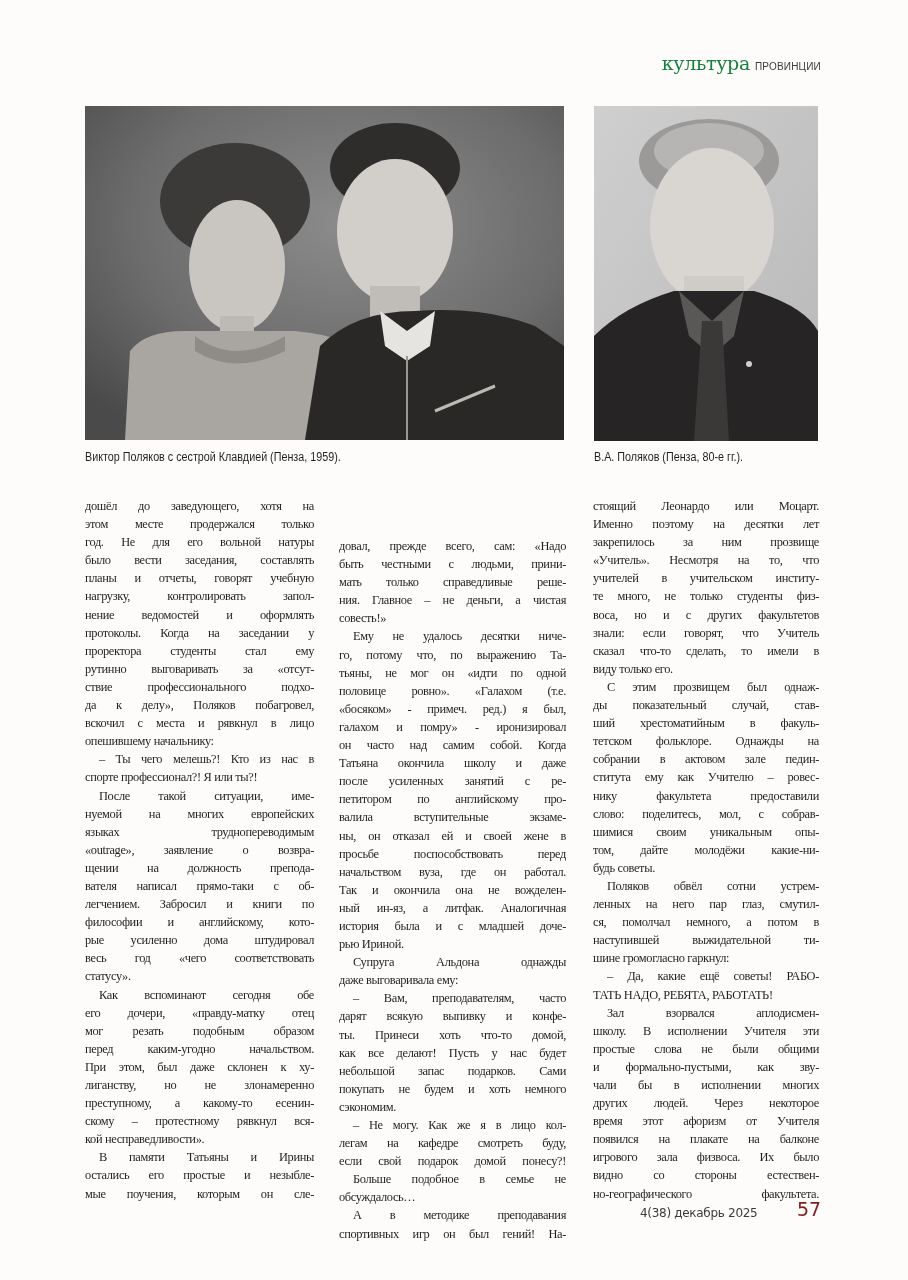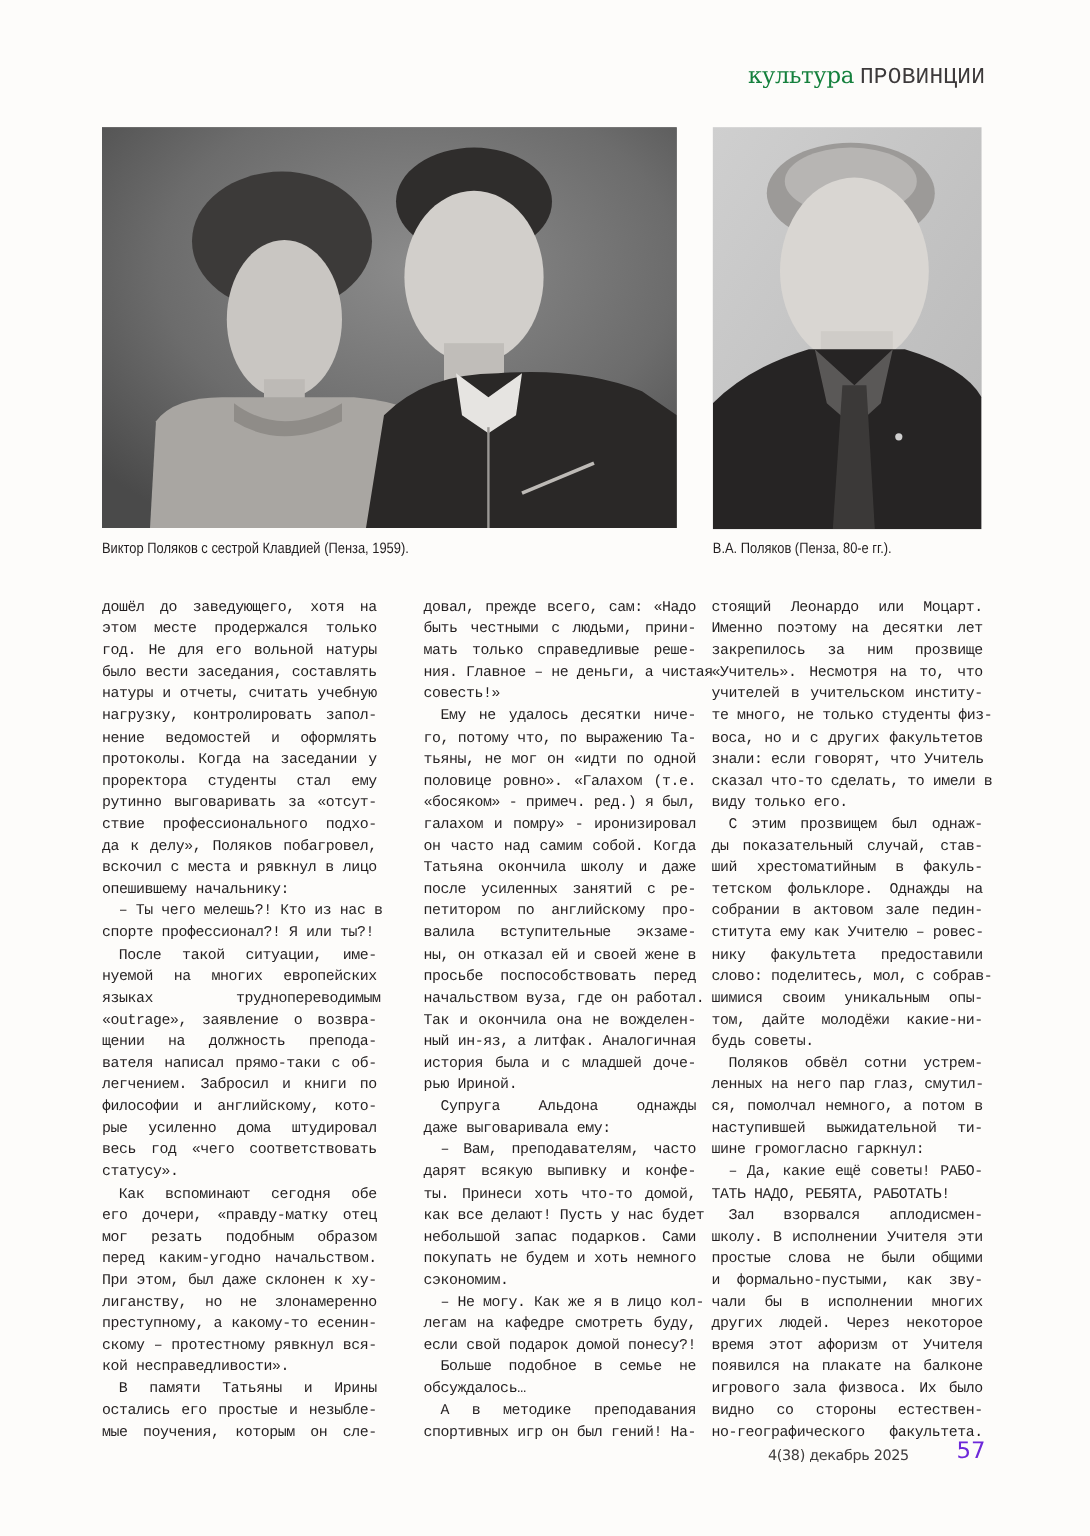--- a/index.html
+++ b/index.html
@@ -13,22 +13,22 @@
     }
     .header {
       position: absolute; top: 52px; right: 87px;
       display: flex; align-items: baseline; gap: 5px;
     }
     .header .brand {
       font-family: "DejaVu Serif", serif;
       font-size: 19px; color: #15803d; letter-spacing: -0.3px;
     }
     .header .section {
-      font-family: Liberation Mono, monospace;
-      font-size: 19px; color: #3d3a3b; letter-spacing: 0.2px;
+      font-family: Liberation Sans, sans-serif;
+      font-size: 10px; color: #3d3a3b; letter-spacing: 0.2px;
     }
     .photo {
       position: absolute; overflow: hidden;
       background: #6b6b6b;
     }
     .photo-1 {
       left: 85px; top: 106px; width: 479px; height: 334px;
       background: radial-gradient(ellipse at 60% 40%, #8a8a8a 0%, #6e6e6e 45%, #4e4e4e 100%);
     }
     .photo-2 {
@@ -39,44 +39,44 @@
       position: absolute; top: 450px;
       font-family: "Liberation Sans", sans-serif;
       font-size: 12.5px; color: #231f20;
       transform: scaleX(0.86); transform-origin: left center;
       white-space: nowrap;
     }
     .caption-1 { left: 85px; }
     .caption-2 { left: 594px; }
     .column {
       position: absolute; top: 497px; width: 229px;
-      font-family: Liberation Mono, monospace;
+      font-family: Liberation Serif, serif;
       font-size: 12.4px; line-height: 18.1px;
       color: #231f20;
     }
     .col-1 { left: 85px; }
-    .col-2 { left: 353px; width: 227px; }
+    .col-2 { left: 339px; width: 227px; margin-top: 40px; }
     .col-3 { left: 593px; width: 226px; }
     .line {
       display: block; white-space: nowrap;
       text-align: justify; text-align-last: justify;
       letter-spacing: -0.35px;
       height: 18.1px; overflow: visible;
     }
     .line.last { text-align-last: left; }
     .line.indent { padding-left: 14px; }
     .footer-issue {
       position: absolute; top: 1206px; left: 640px;
       font-family: "DejaVu Sans", sans-serif;
       font-size: 12px; color: #3d3a3b; letter-spacing: -0.3px;
     }
     .footer-page {
       position: absolute; top: 1198px; left: 797px;
       font-family: "DejaVu Sans", sans-serif;
-      font-size: 19px; color: #6d28d9;
+      font-size: 19px; color: #7f1d1d;
     }
     svg { display: block; }
   </style>
 </head>
 <body>
 
 <div class="header">
   <span class="brand">культура</span>
   <span class="section">ПРОВИНЦИИ</span>
 </div>
@@ -136,21 +136,21 @@
     <circle cx="155" cy="258" r="3" fill="#cfcfcf"></circle>
   </svg>
 </div>
 <div class="caption caption-2">В.А. Поляков (Пенза, 80-е гг.).</div>
 
 <div class="column col-1">
   <span class="line">дошёл до заведующего, хотя на</span>
   <span class="line">этом месте продержался только</span>
   <span class="line">год. Не для его вольной натуры</span>
   <span class="line">было вести заседания, составлять</span>
-  <span class="line">натуры и отчеты, считать учебную</span>
+  <span class="line">планы и отчеты, говорят учебную</span>
   <span class="line">нагрузку, контролировать запол-</span>
   <span class="line">нение ведомостей и оформлять</span>
   <span class="line">протоколы. Когда на заседании у</span>
   <span class="line">проректора студенты стал ему</span>
   <span class="line">рутинно выговаривать за «отсут-</span>
   <span class="line">ствие профессионального подхо-</span>
   <span class="line">да к делу», Поляков побагровел,</span>
   <span class="line">вскочил с места и рявкнул в лицо</span>
   <span class="line last">опешившему начальнику:</span>
   <span class="line indent">– Ты чего мелешь?! Кто из нас в</span>

